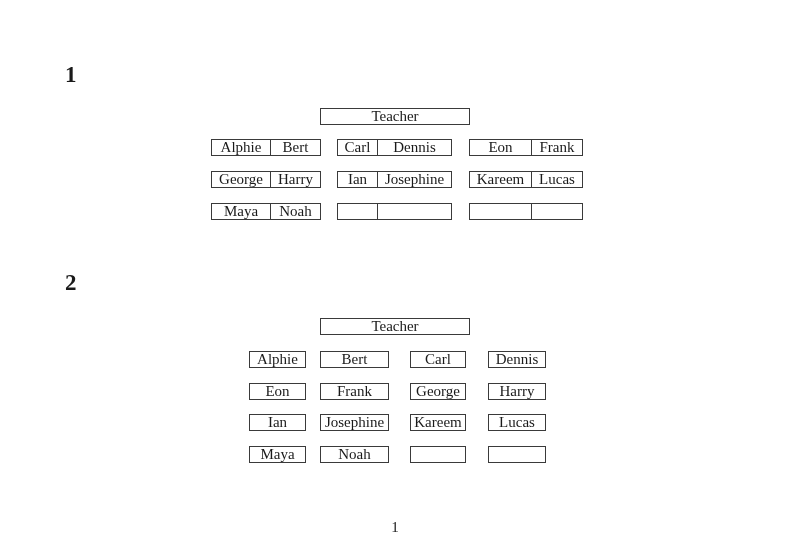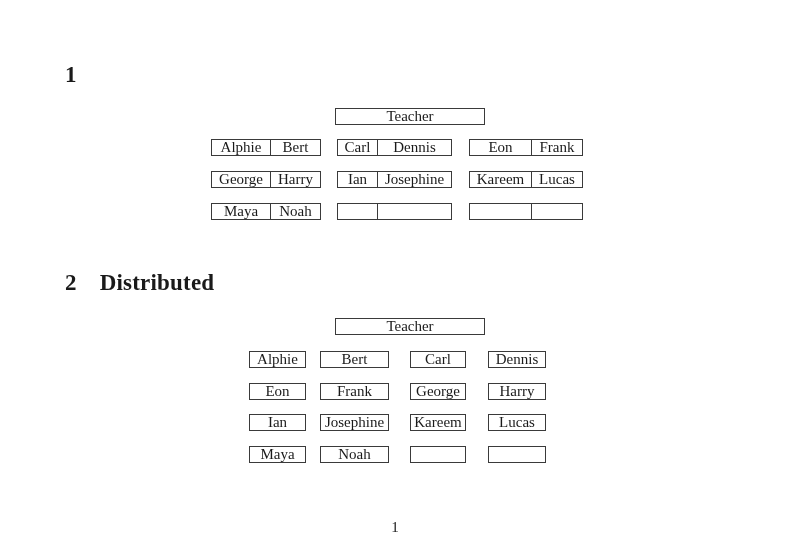--- a/index.html
+++ b/index.html
@@ -33,21 +33,21 @@
 
   .box {
     position: absolute;
     box-sizing: border-box;
     border: 1px solid #3a3a3a;
     height: 17px;
     font-size: 15px;
     line-height: 15px;
     text-align: center;
   }
-  .teacher { left: 335px; width: 150px; }
+  .teacher { left: 320px; width: 150px; }
   .tc1 { top: 108px; }
   .tc2 { top: 318px; }
 
   
   .pair { display: flex; }
   .pair .cl { box-sizing: border-box; border-right: 1px solid #3a3a3a; }
   .pair .cr { flex: 1; }
   .t1 { left: 211px; width: 110px; }
   .t1 .cl { width: 59px; }
   .t2 { left: 337px; width: 115px; }
@@ -125,21 +125,20 @@
     <span class="cl">Kareem</span>
     <span class="cr">Lucas</span>
   </div>
   <div class="box pair t3 r3">
     <span class="cl"></span>
     <span class="cr"></span>
   </div>
 
   <h2 class="heading h-distributed">
     <span>2</span>
-    <span>Distributed</span>
   </h2>
 
   <div class="box teacher tc2">
     <span>Teacher</span>
   </div>
 
   <div class="box c1 dr1">Alphie</div>
   <div class="box c2 dr1">Bert</div>
   <div class="box c3 dr1">Carl</div>
   <div class="box c4 dr1">Dennis</div>

